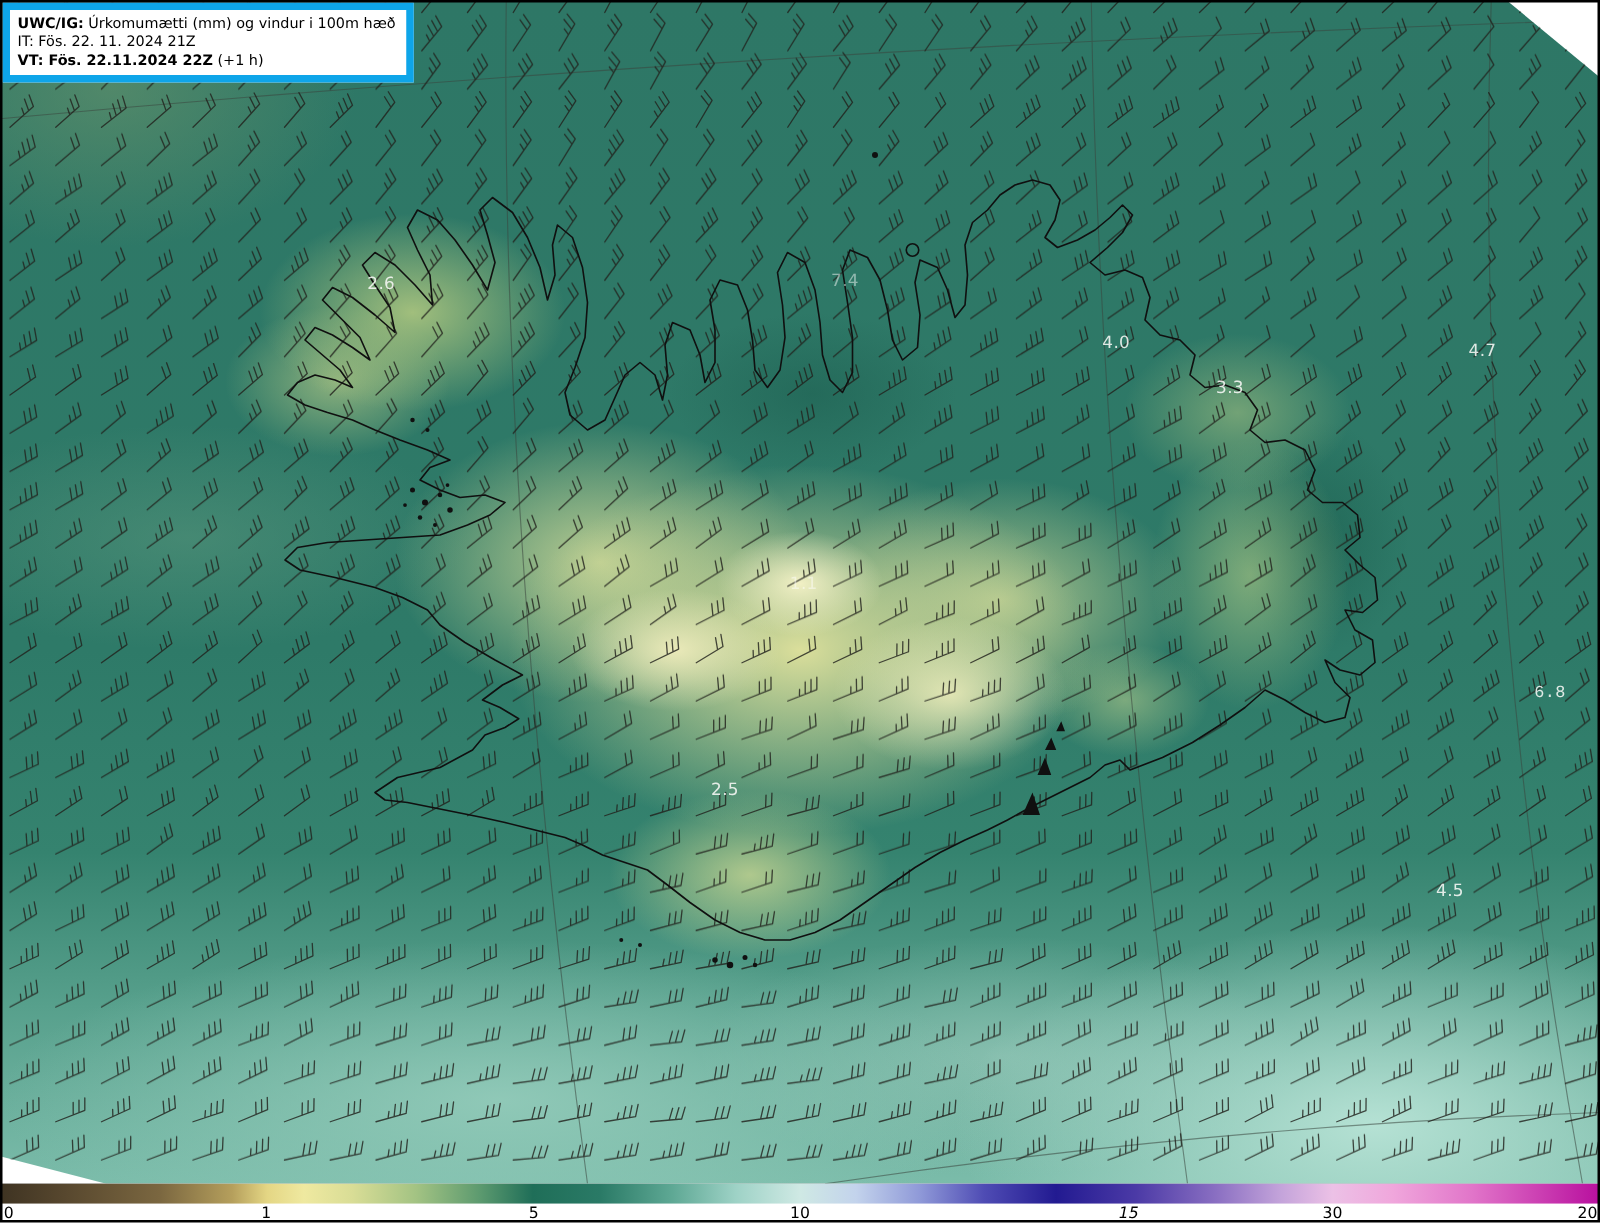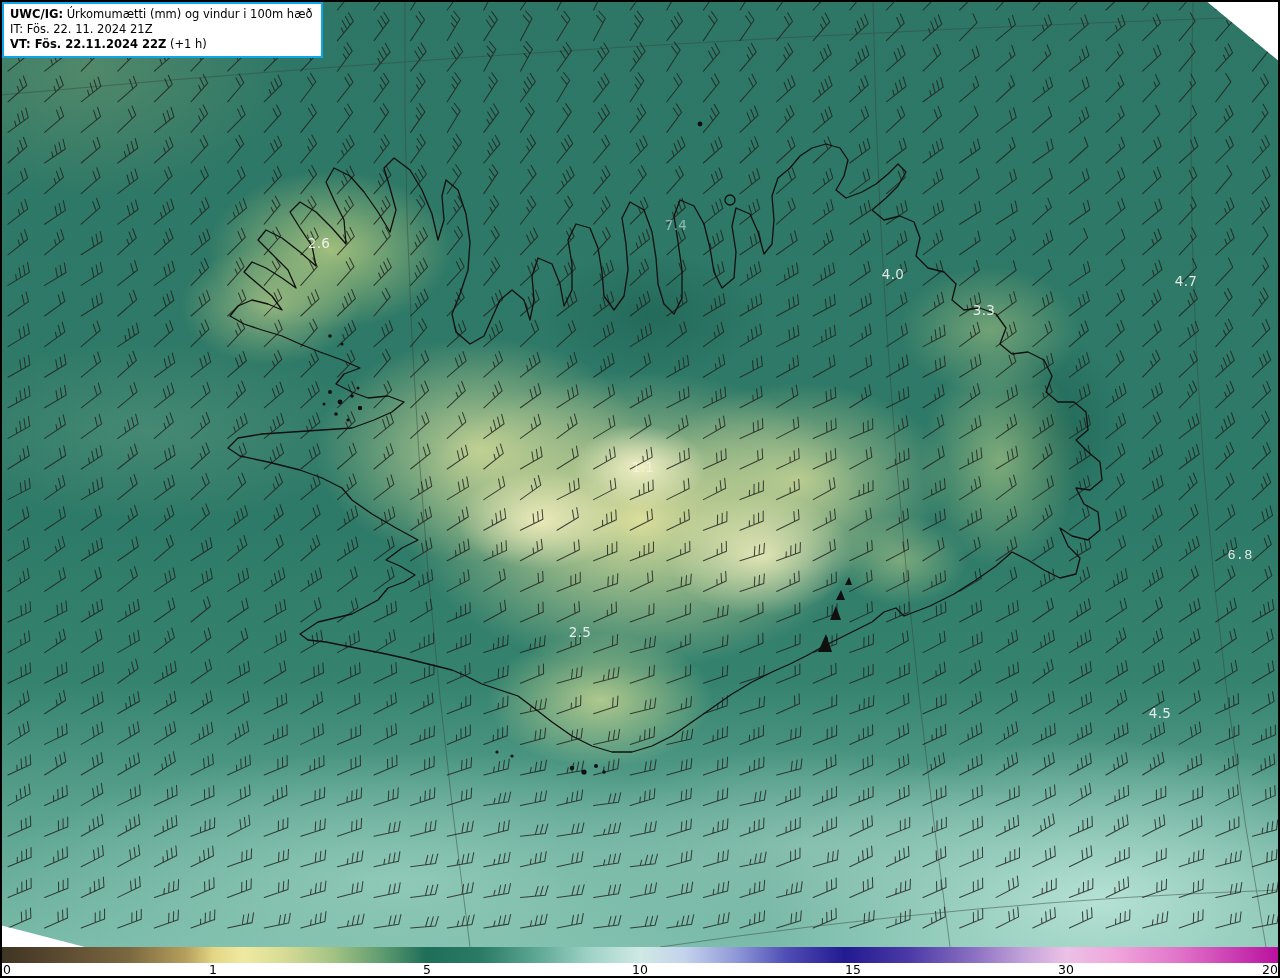--- a/index.html
+++ b/index.html
@@ -29,21 +29,21 @@
       radial-gradient(300px 120px ellipse at 150px 430px, rgba(92,152,126,.5), rgba(92,152,126,0) 75%),
       radial-gradient(420px 200px ellipse at 1100px 900px, rgba(185,228,215,.95), rgba(185,228,215,0) 80%),
       radial-gradient(500px 160px ellipse at 400px 880px, rgba(150,205,188,.85), rgba(150,205,188,0) 80%),
       radial-gradient(300px 120px ellipse at 800px 845px, rgba(150,200,185,.7), rgba(150,200,185,0) 80%),
       linear-gradient(180deg,#2e7766 0%,#2e7a68 55%,#35836f 72%,#57a08c 85%,#7bbcaa 100%);}
   svg.layer{position:absolute;inset:0;width:1280px;height:947px;}
   .ctr-label{position:absolute;transform:translate(-50%,-50%);font-size:13.5px;
     color:rgba(248,248,246,.88);letter-spacing:.3px;white-space:nowrap;}
   .ctr-label.muted{color:rgba(255,255,255,.48);}
   .ctr-label.pink{color:rgba(228,200,214,.85);}
-  .titlebox{position:absolute;left:2px;top:2px;background:#fff;border:2px solid #0ea5e9;
+  .titlebox{position:absolute;left:2px;top:2px;background:#fff;border:6px solid #0ea5e9;
     padding:3px 8px 4px 6px;font-size:11.5px;line-height:15px;color:#000;z-index:20;}
   .titlebox b{font-weight:bold;}
   .colorbar{position:absolute;left:0;top:947px;width:1280px;height:16px;}
   .tickrow{position:absolute;left:0;top:963px;width:1280px;height:15px;background:#fff;}
   .tick{position:absolute;top:0;font-size:12.5px;color:#000;transform:translateX(-50%);line-height:14px;}
   .tick.left{transform:none;}
   .tick.right{transform:translateX(-100%);}
 </style>
 </head>
 <body>
@@ -1177,21 +1177,21 @@
           <circle cx="348" cy="420" r="1.6"></circle>
         <circle cx="324" cy="404" r="1.5"></circle>
           <circle cx="358" cy="388" r="1.5"></circle>
         <circle cx="330" cy="336" r="1.8"></circle>
           <circle cx="342" cy="344" r="1.6"></circle>
         <path d="M818 652 l8 -18 6 18 Z M830 620 l6 -14 5 14 Z M836 600 l5 -10 4 10 Z M845 585 l4 -8 3 8 Z"></path>
       </g>
     </svg>
 
     <div id="contour-labels">
-        <div class="ctr-label" style="left: 305px; top: 243px; margin-left: 14px;">2.6</div>
+        <div class="ctr-label" style="left: 305px; top: 227px;">2.6</div>
         <div class="ctr-label muted" style="left: 676px; top: 225px;">7.4</div>
         <div class="ctr-label" style="left: 893px; top: 274px;">4.0</div>
         <div class="ctr-label" style="left: 984px; top: 310px;">3.3</div>
         <div class="ctr-label" style="left: 1186px; top: 281px;">4.7</div>
         <div class="ctr-label" style="left: 1240px; top: 555px; font-family: Liberation Mono, monospace;">6.8</div>
         <div class="ctr-label muted" style="left: 643px; top: 467px;">1.1</div>
         <div class="ctr-label" style="left: 580px; top: 632px;">2.5</div>
         <div class="ctr-label" style="left: 1160px; top: 713px;">4.5</div>
         <div class="ctr-label pink" style="left: 1090px; top: 930px; margin-top: 43px;">10.0</div>
       </div>
@@ -1202,19 +1202,19 @@
       <div><b>VT: Fös. 22.11.2024 22Z</b> <span>(+1 h)</span></div>
     </div>
   </div>
 
   <div class="colorbar" id="colorbar" style="background: linear-gradient(90deg, rgb(62, 51, 34) 0%, rgb(87, 71, 46) 4%, rgb(123, 103, 64) 10%, rgb(181, 159, 92) 14.5%, rgb(228, 214, 132) 16.7%, rgb(239, 233, 160) 19%, rgb(217, 221, 150) 22%, rgb(163, 195, 131) 26%, rgb(92, 154, 111) 30%, rgb(31, 110, 88) 33.3%, rgb(42, 122, 102) 37.5%, rgb(94, 168, 148) 42%, rgb(158, 210, 198) 46%, rgb(207, 233, 228) 50%, rgb(195, 211, 236) 53.5%, rgb(143, 153, 216) 57.5%, rgb(79, 76, 180) 61.5%, rgb(34, 26, 145) 66%, rgb(75, 58, 166) 71%, rgb(138, 111, 194) 76%, rgb(195, 163, 218) 80%, rgb(236, 193, 230) 83.3%, rgb(240, 167, 220) 87%, rgb(225, 117, 201) 92%, rgb(184, 15, 158) 100%);"></div>
   <div class="tickrow" id="tickrow">
       <span class="tick left" style="left: 3px;">0</span>
       <span class="tick" style="left: 213px;">1</span>
       <span class="tick" style="left: 427px;">5</span>
       <span class="tick" style="left: 640px;">10</span>
-      <span class="tick" style="left: 853px;">15</span>
+      <span class="tick" style="left: 903px; font-style: italic;">15</span>
       <span class="tick" style="left: 1066px;">30</span>
       <span class="tick right" style="left: 1278px;">20</span>
     </div>
 
   <div class="frame"></div>
 </div>
 
 </body></html>

